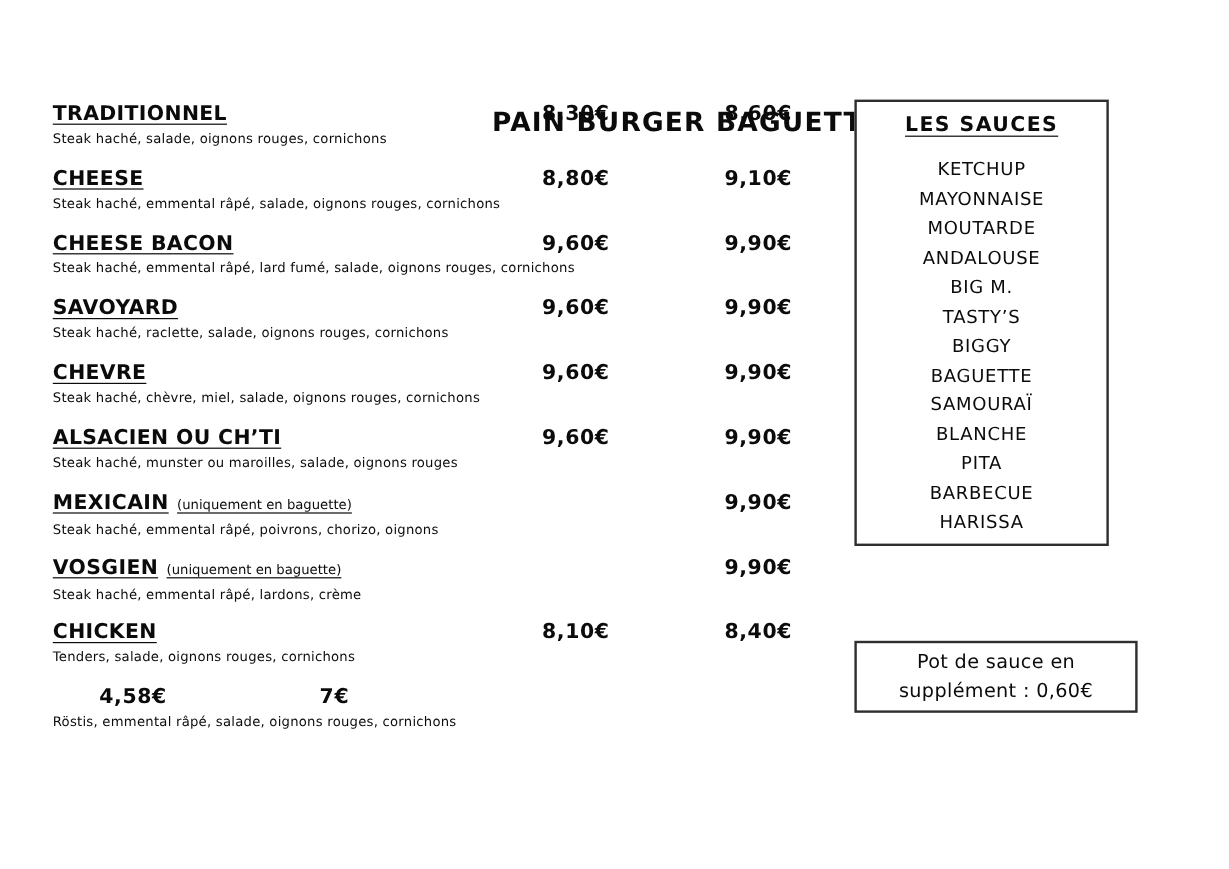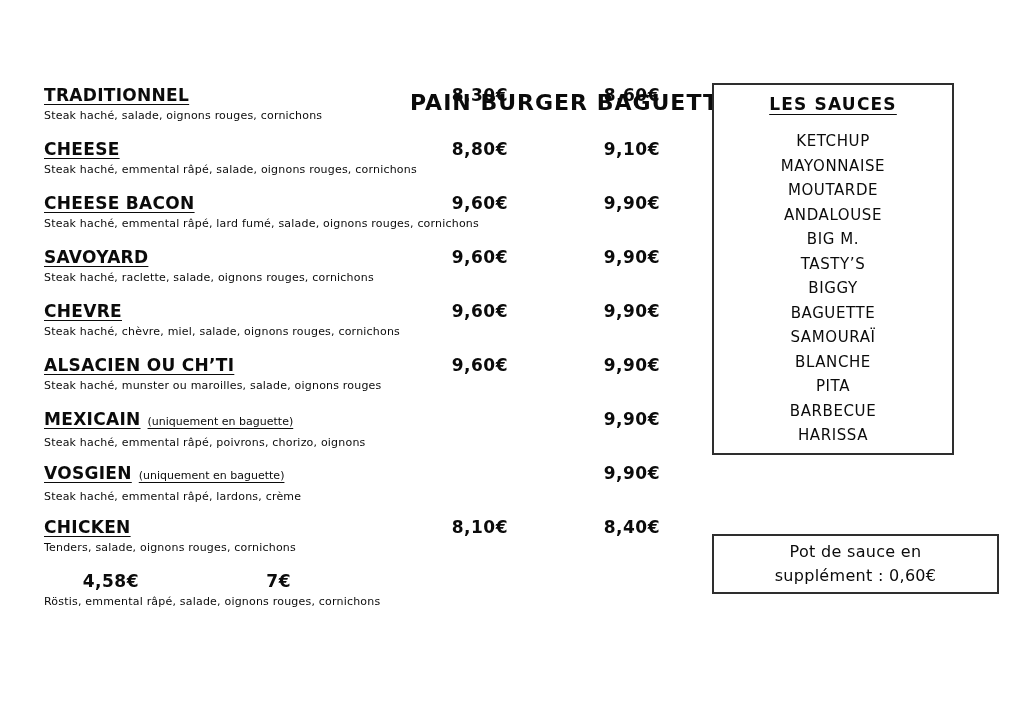--- a/index.html
+++ b/index.html
@@ -45,38 +45,38 @@
     white-space:nowrap; text-align:right;
   }
   .price-burger   { width:95px; }
   .price-baguette { width:130px; }
   .item-desc {
     font-size:11px; margin-top:3px; letter-spacing:0.2px;
     white-space:nowrap;
   }
   .sauces-box {
     position:absolute; left:712px; top:83px;
-    width:242px; height:372px;
+    width:212px; height:372px;
     border:2px solid #2e2e2e;
     background:#ffffff;
     text-align:center;
   }
   .sauces-heading {
     display:inline-block;
     margin-top:9px;
     font-size:17px; font-weight:bold; letter-spacing:1.2px;
     text-decoration:underline; text-underline-offset:4px;
   }
   .sauces-list {
     margin-top:15px;
     font-size:15px; line-height:24.5px; letter-spacing:0.6px;
   }
   .supplement-box {
     position:absolute; left:712px; top:534px;
-    width:287px; height:60px;
+    width:236px; height:60px;
     border:2px solid #2e2e2e;
     background:#ffffff;
     display:flex; flex-direction:column; justify-content:center;
     text-align:center;
     font-size:16px; line-height:24px; letter-spacing:0.3px;
   }
 </style>
 </head>
 <body>
 

